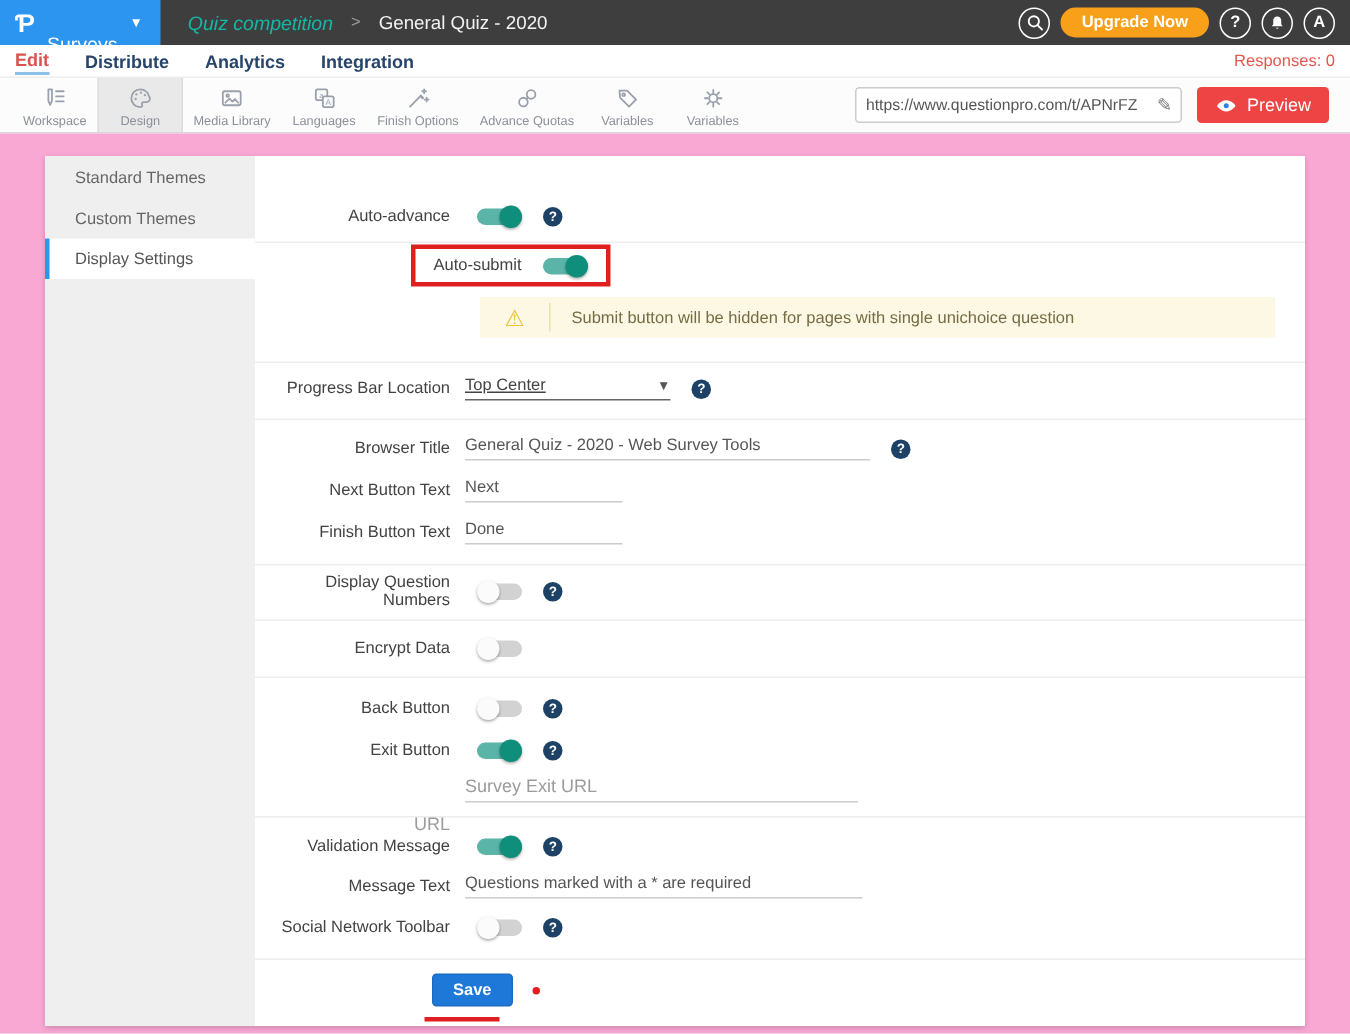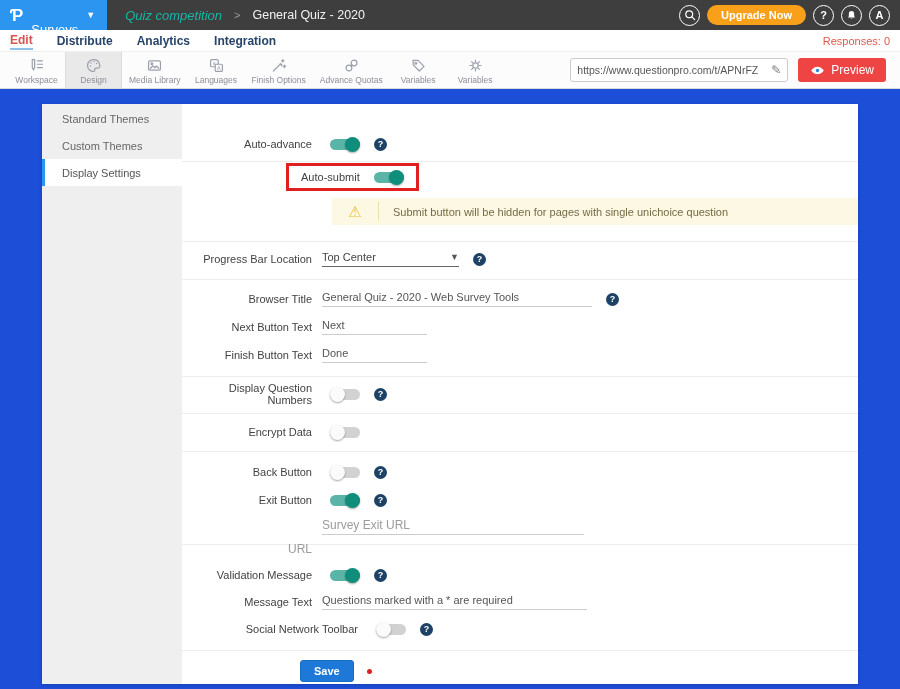--- a/index.html
+++ b/index.html
@@ -45,21 +45,21 @@
     background:#fff; border:1px solid #ccc; border-radius:3px; padding:0 6px; margin-right:10px; }
   .urlbox input { border:none; outline:none; flex:1; font-size:10.5px; color:#555;
     font-family:"Liberation Sans", sans-serif; background:transparent; }
   .urlbox .pencil { color:#777; font-size:12px; cursor:pointer; }
   .preview-btn { align-self:center; display:flex; align-items:center; gap:6px;
     background:#ef4444; color:#fff; border:none; border-radius:3px; height:24px;
     padding:0 12px; font-size:12px; margin-right:14px; cursor:pointer;
     font-family:"Liberation Sans", sans-serif; }
 
   
-  .page { height:601px; background:#1d4ed8; padding:15px 42px 6px; }
+  .page { height:601px; background:#f9a8d4; padding:15px 30px 6px; }
   .card { display:flex; height:580px; box-shadow:0 1px 4px rgba(0,0,0,.18); }
   .sidebar { width:140px; background:#efefef; padding-top:1px; }
   .side-item { height:27px; display:flex; align-items:center; padding-left:17px;
     font-size:11px; color:#666; cursor:pointer; border-left:3px solid transparent; }
   .side-item.active { background:#fff; border-left:3px solid #2b95ef; color:#555; }
   .main { flex:1; background:#fff; padding-top:27px; position:relative; overflow:hidden; }
 
   .hr { border-top:1px solid #ededed; }
   .row { display:flex; align-items:center; height:26px; }
   .row-label { width:140px; text-align:right; padding-right:10px; font-size:11px;
@@ -90,21 +90,21 @@
   .warn-ico { color:#eebe3c; font-size:15px; }
   .warn-divider { width:1px; height:19px; background:#ece0b0; }
   .warn-text { font-size:11px; color:#756b45; padding-left:14px; }
 
   .uline-input { border:none; border-bottom:1px solid #ccc; outline:none; font-size:11px;
     color:#555; background:transparent; padding-bottom:3px;
     font-family:"Liberation Sans", sans-serif; }
   .uline-input::placeholder { color:#9b9b9b; font-size:12px; }
   .select-fake { width:137px; border-bottom:1px solid #666; display:flex;
     align-items:center; font-size:11px; color:#444; padding-bottom:3px; cursor:pointer; }
-  .select-fake .sel-val { flex:1; }
+  .select-fake .sel-val { flex:1;text-decoration:underline; }
   .select-fake .sel-caret { font-size:9px; color:#555; }
 
   .save-row { display:flex; align-items:center; margin-top:9px; position:relative; }
   .save-btn { margin-left:118px; background:#1e78d7; color:#fff; border:1px solid #1a6cc2;
     border-radius:3px; font-size:11px; font-weight:bold; padding:4px 13px; cursor:pointer;
     font-family:"Liberation Sans", sans-serif; }
   .ann-underline { position:absolute; left:113px; top:29px; width:50px; height:3px;
     background:#e02020; }
   .ann-dot { position:absolute; left:185px; top:9px; width:5px; height:5px;
     border-radius:50%; background:#e02020; }
@@ -334,35 +334,35 @@
           </span>
         <span class="help">?</span>
       </div>
 
       <div class="row">
         <span class="row-label muted-label">URL</span>
         <input class="uline-input" style="width: 262px;" placeholder="Survey Exit URL">
       </div>
       <div class="hr" style="margin-top:4px;"></div>
 
-      <div class="row" style="margin-top:16px;height:28px;">
+      <div class="row" style="margin-top:5px;height:28px;">
         <span class="row-label">Validation Message</span>
         <span class="switch on">
             <span class="track"></span>
             <span class="knob"></span>
           </span>
         <span class="help">?</span>
       </div>
 
       <div class="row">
         <span class="row-label">Message Text</span>
         <input class="uline-input" style="width: 265px;" readonly="" value="Questions marked with a * are required">
       </div>
 
-      <div class="row" style="height:28px;margin-left:46px;">
+      <div class="row" style="height:28px;">
         <span class="row-label">Social Network Toolbar</span>
         <span class="switch">
             <span class="track"></span>
             <span class="knob"></span>
           </span>
         <span class="help">?</span>
       </div>
       <div class="hr" style="margin-top:7px;"></div>
 
       <div class="save-row">

